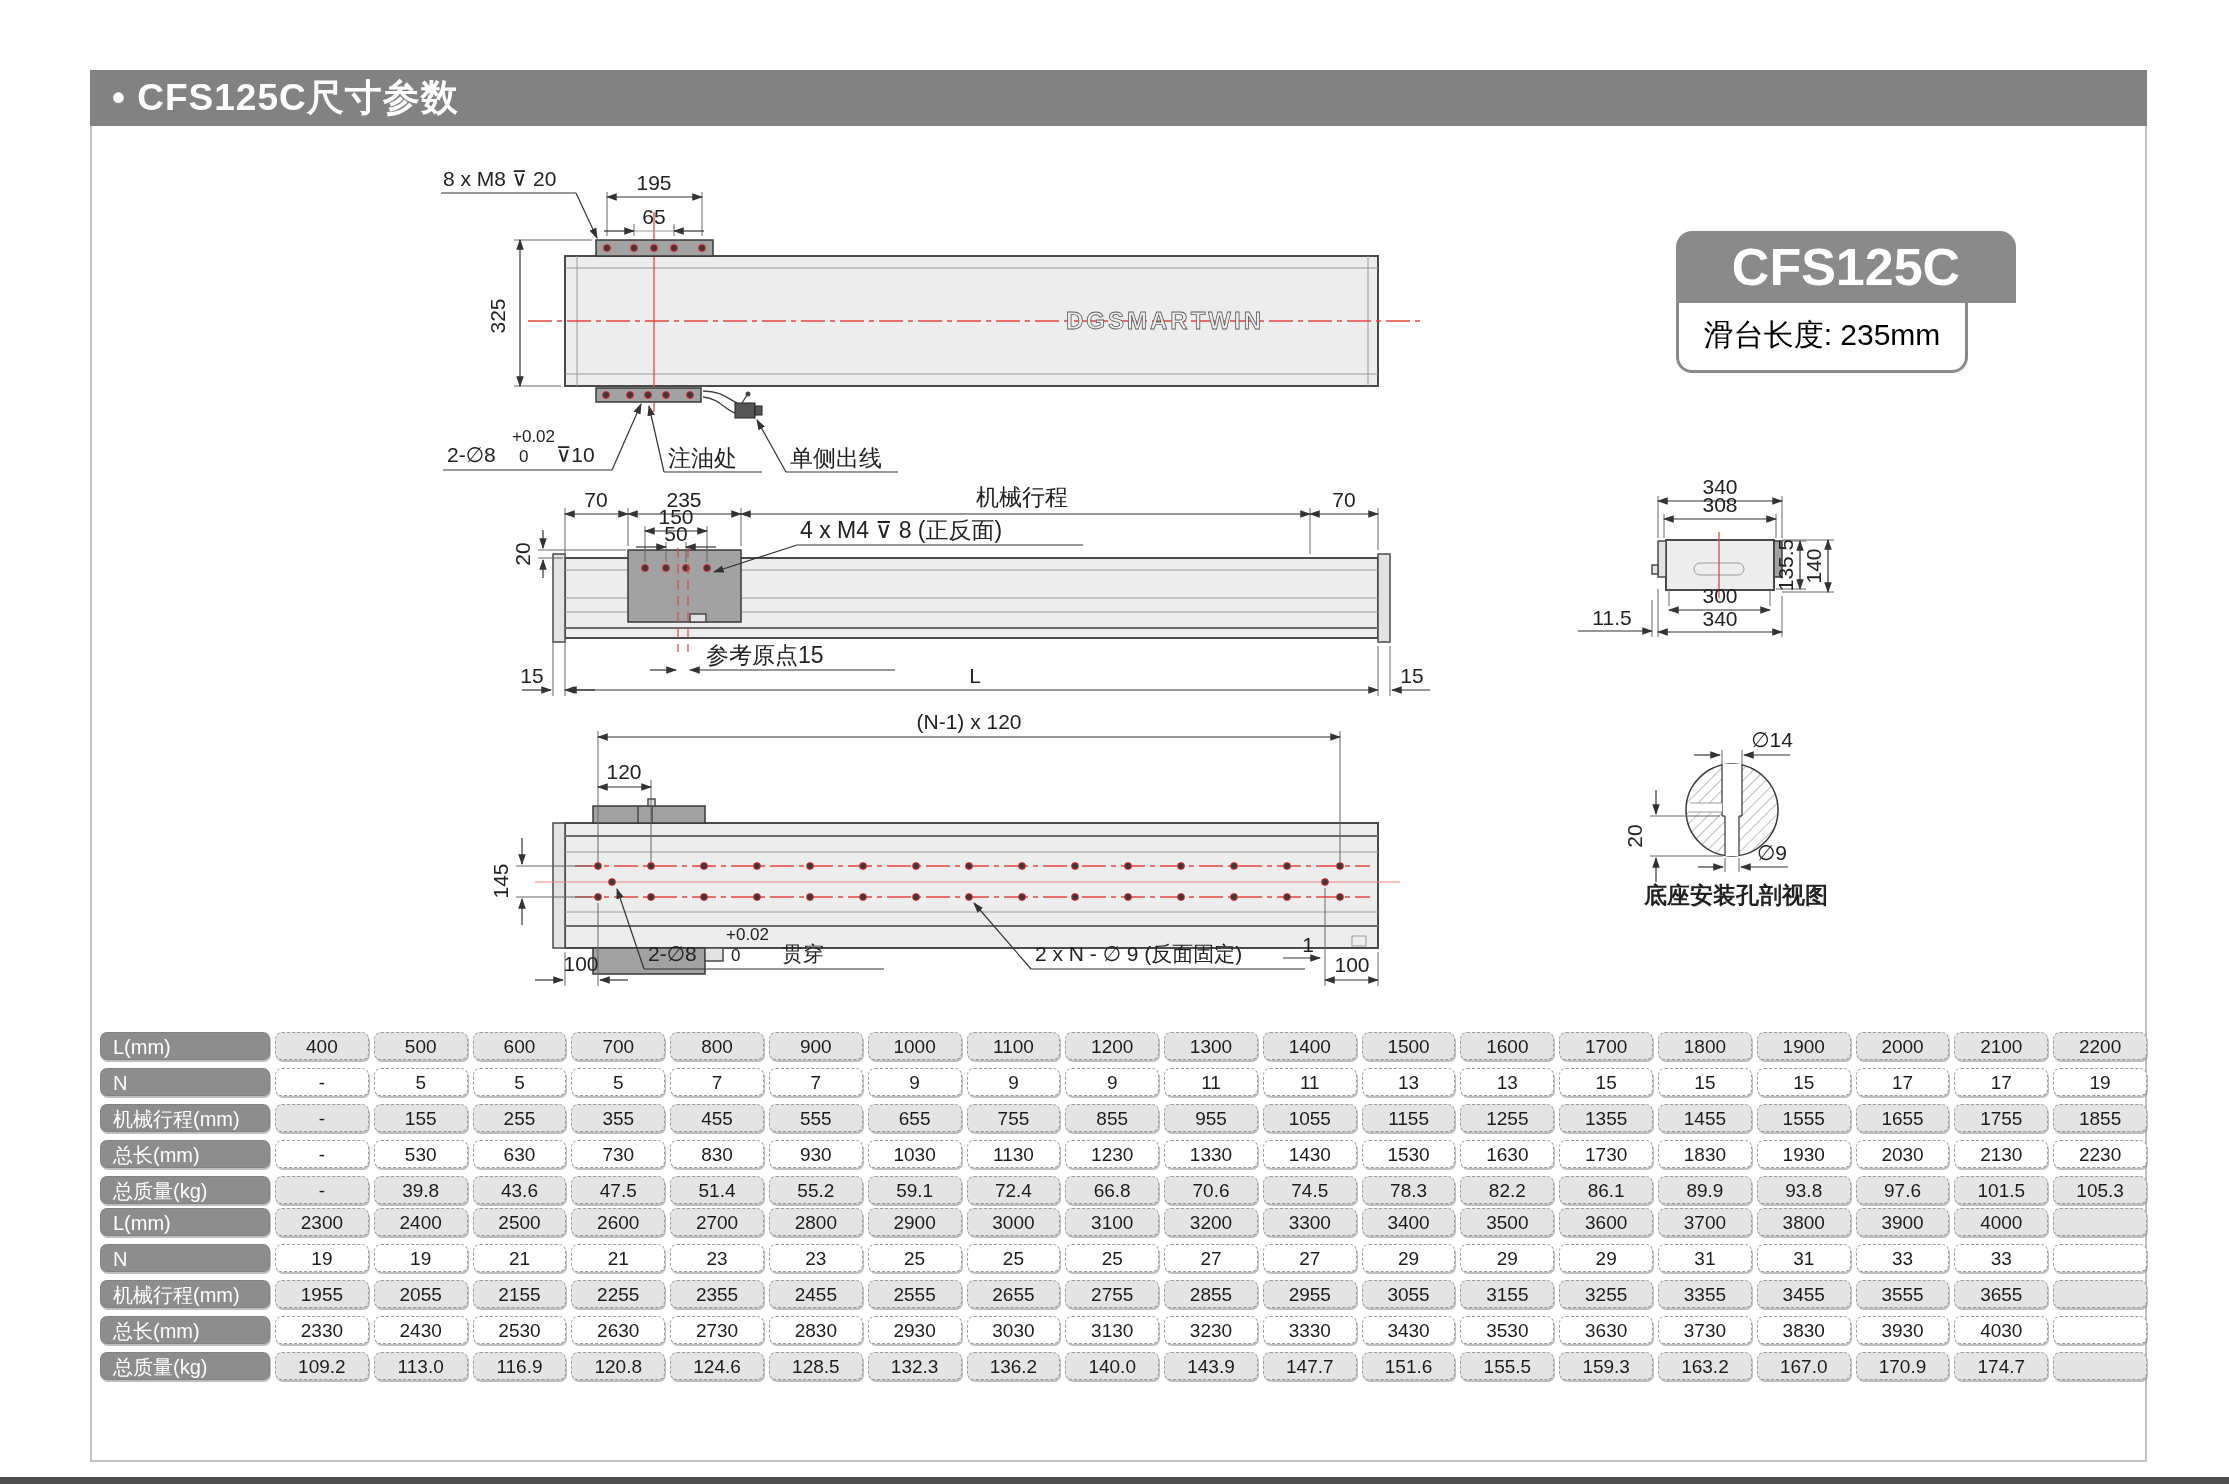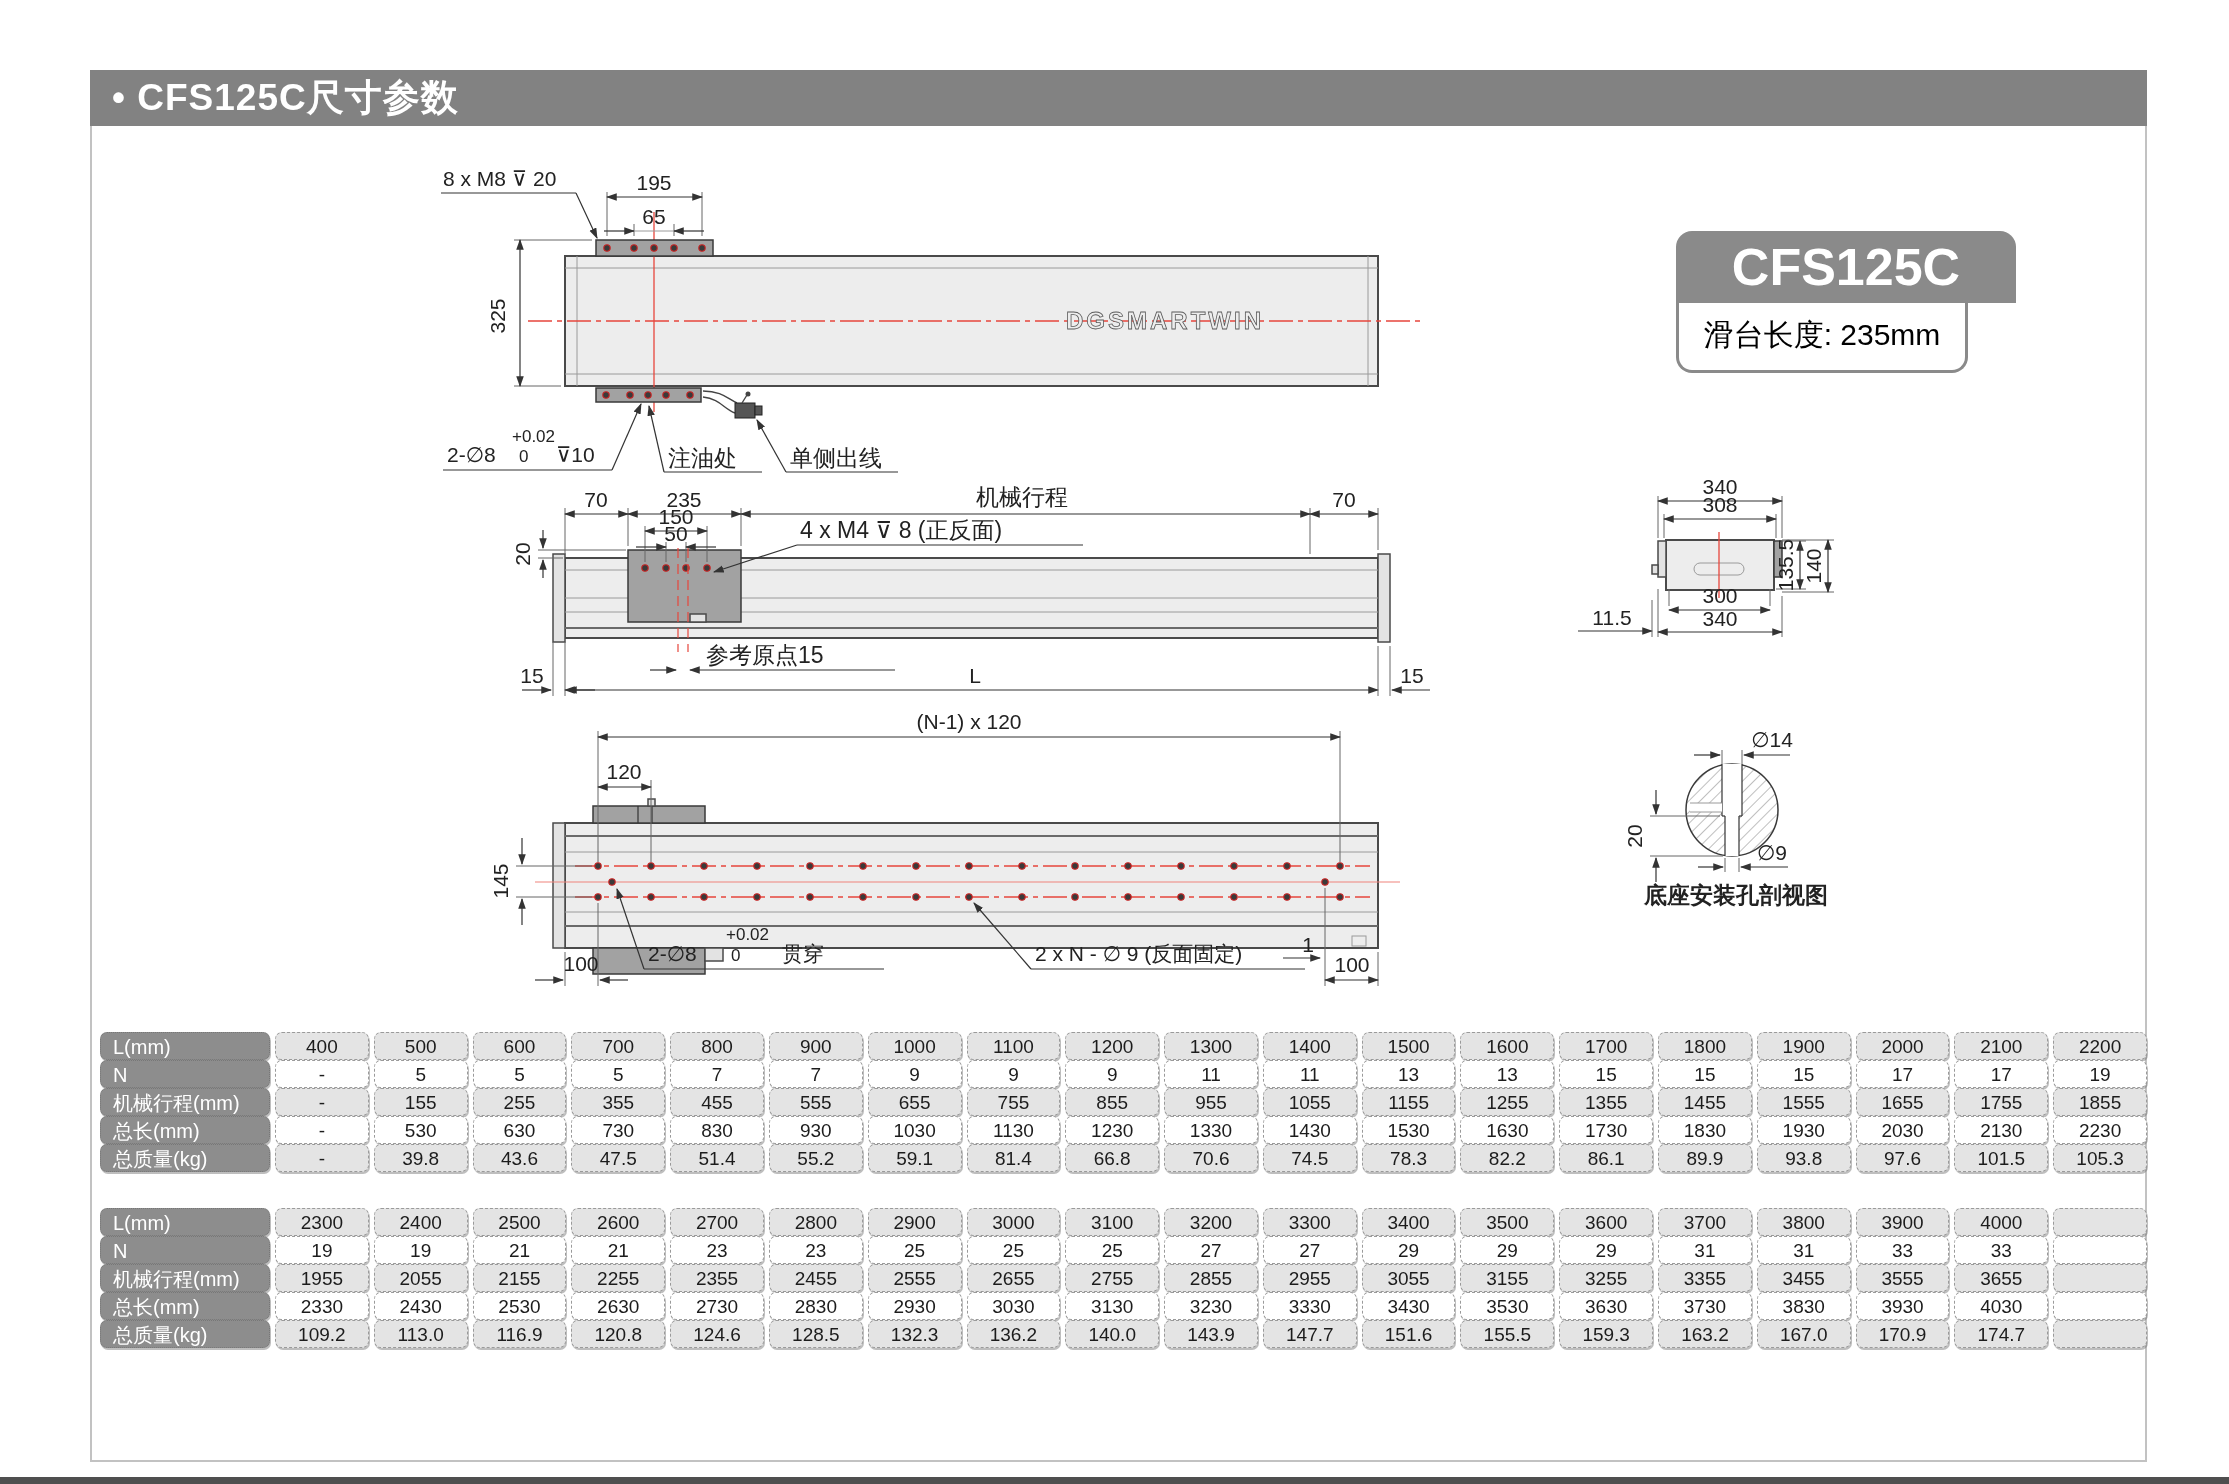--- a/index.html
+++ b/index.html
@@ -31,21 +31,21 @@
   .clr{stroke:#e6463c;stroke-width:1.2;fill:none;stroke-dasharray:10 6;}
   .clr2{stroke:#f0847c;stroke-width:1.2;fill:none;}
   .wire{stroke:#444;stroke-width:1.4;fill:none;}
   .plug{fill:#555;stroke:#222;}
   .dt{font-size:21px;fill:#222;}
   .dts{font-size:17px;fill:#222;}
   .dtc{font-size:23px;fill:#222;}
   .wm{font-size:24px;font-weight:bold;fill:#ededed;stroke:#5a5a5a;stroke-width:0.8;letter-spacing:3px;}
   .caption{font-size:23px;font-weight:bold;fill:#222;}
   .dim-table{position:absolute;left:100px;width:2047px;display:grid;
-             grid-template-columns:170px repeat(19,1fr);gap:0 5px;}
+             grid-template-columns:170px repeat(19,1fr);gap:8px 5px;}
   #table-1{top:1032px;} #table-2{top:1208px;}
   .cell{border-radius:7px;border:1px dashed #9a9a9a;height:28px;line-height:28px;text-align:center;
         font-size:19px;color:#1c1c1c;background:#fff;box-shadow:1px 2px 0 rgba(110,110,110,.45);
         box-sizing:border-box;overflow:hidden;}
   .cell.shade{background:#e4e4e4;}
   .cell.label{background:#8d8d8d;color:#fff;text-align:left;padding-left:12px;font-size:20px;
         border:1px dotted #777;}
   .bottom-strip{position:absolute;left:0;top:1477px;width:2229px;height:7px;background:#4f4f4f;}
 </style>
 </head>
@@ -439,21 +439,21 @@
       <div class="cell">2130</div>
       <div class="cell">2230</div>
       <div class="cell label">总质量(kg)</div>
       <div class="cell shade">-</div>
       <div class="cell shade">39.8</div>
       <div class="cell shade">43.6</div>
       <div class="cell shade">47.5</div>
       <div class="cell shade">51.4</div>
       <div class="cell shade">55.2</div>
       <div class="cell shade">59.1</div>
-      <div class="cell shade">81.4</div>
+      <div class="cell shade">72.4</div>
       <div class="cell shade">66.8</div>
       <div class="cell shade">70.6</div>
       <div class="cell shade">74.5</div>
       <div class="cell shade">78.3</div>
       <div class="cell shade">82.2</div>
       <div class="cell shade">86.1</div>
       <div class="cell shade">89.9</div>
       <div class="cell shade">93.8</div>
       <div class="cell shade">97.6</div>
       <div class="cell shade">101.5</div>

